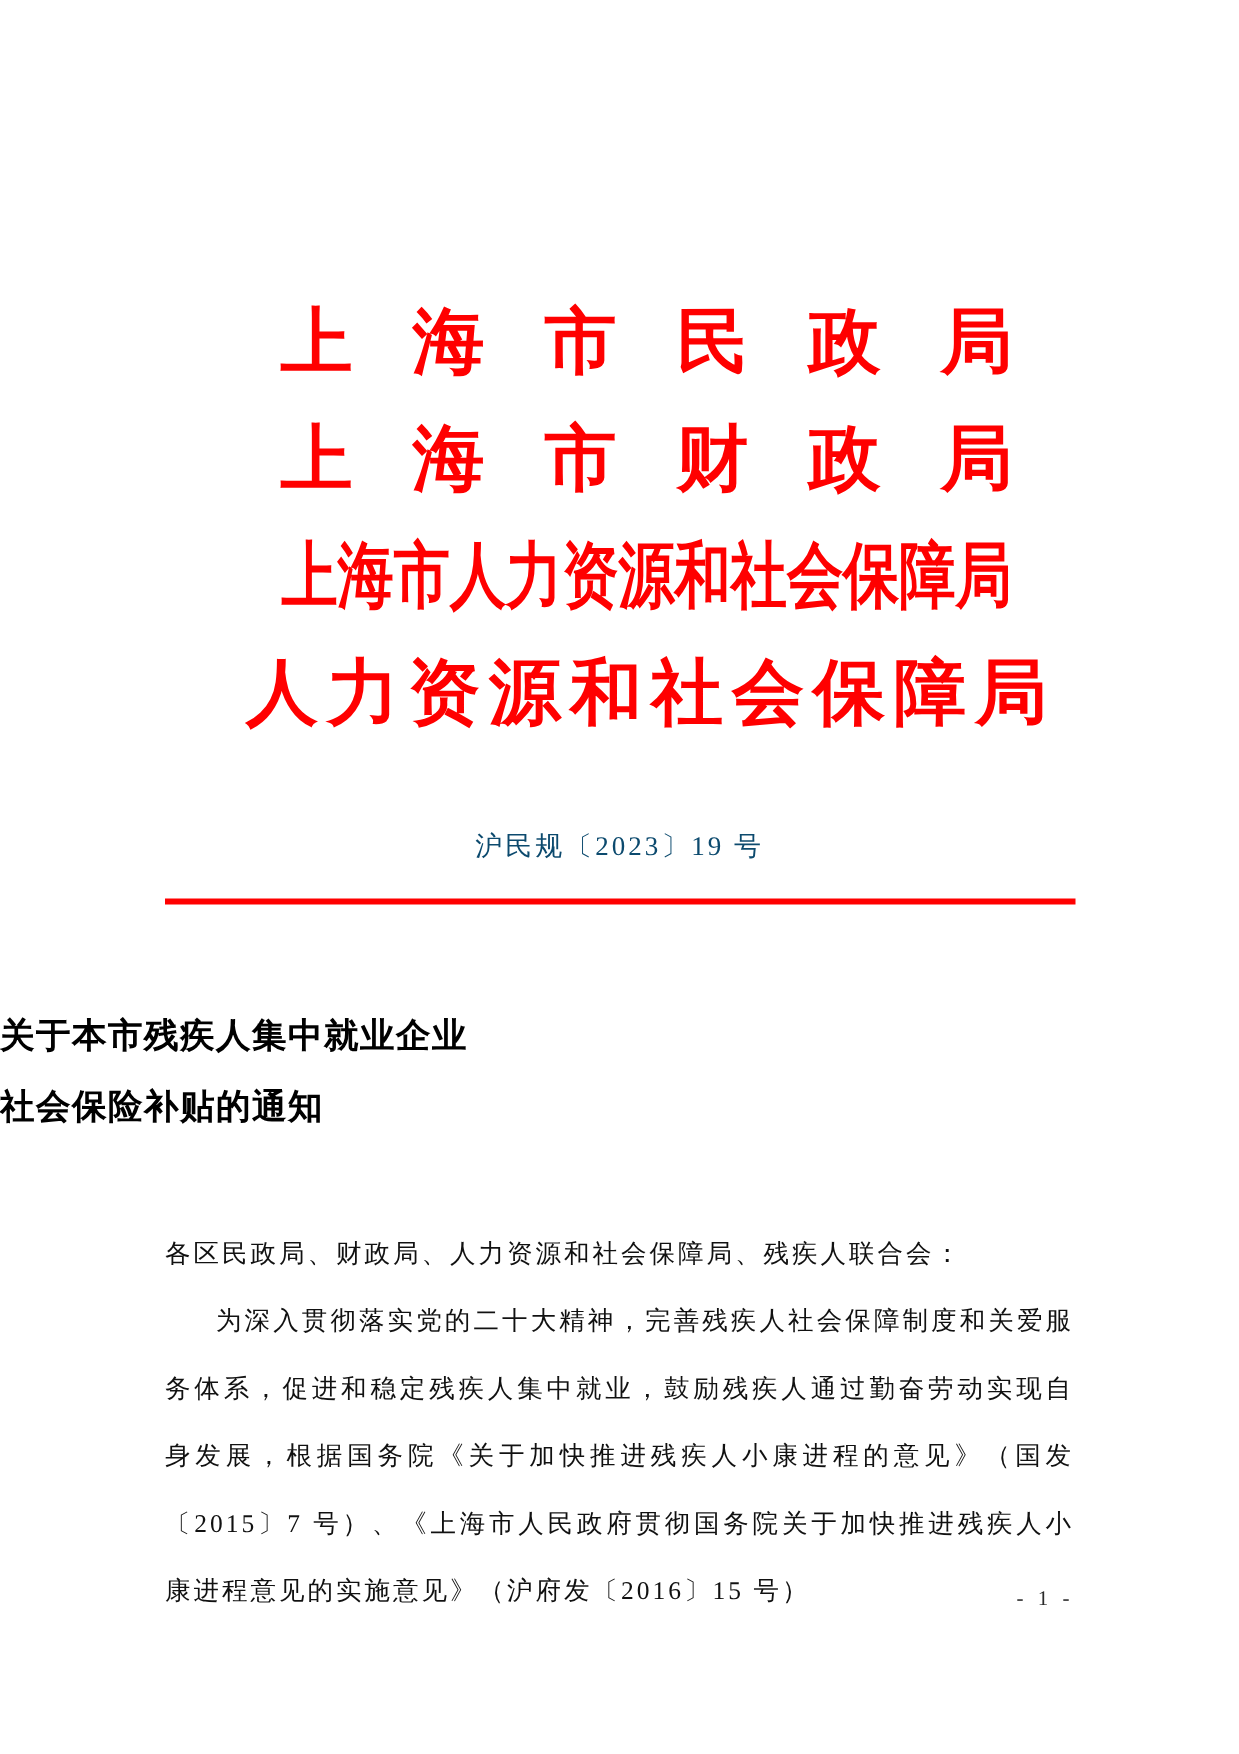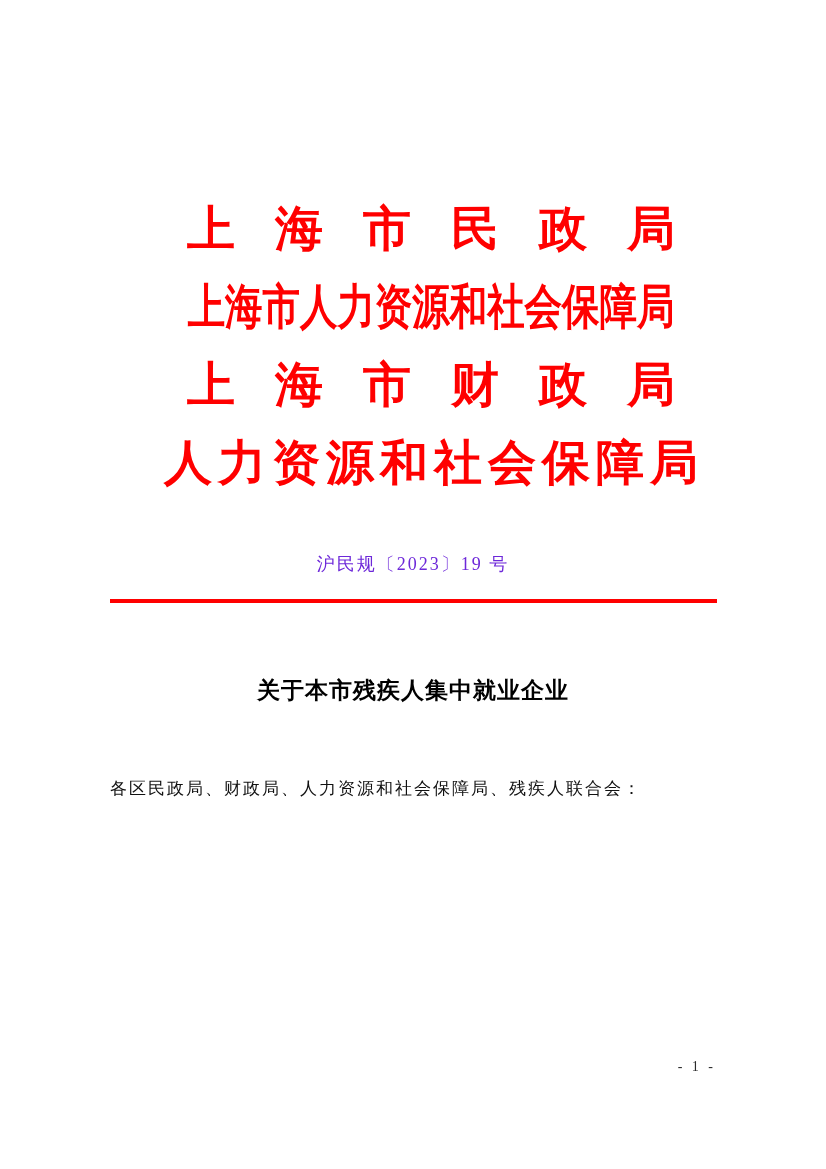--- a/index.html
+++ b/index.html
@@ -53,34 +53,33 @@
   .agency.slight {
     letter-spacing: 6px;
     margin-right: -6px;
   }
   
   .doc-number {
     margin-top: 50px;
     text-align: center;
     font-size: 18px;
     letter-spacing: 2px;
-    color: #6d28d9;
+    color: #0c4a6e;
     line-height: 24px;
   }
   
   .divider {
     margin: 23px auto 0;
     width: 607px;
     height: 4px;
     background: var(--accent-red);
   }
   
   .title {
     margin-top: 64px;
-    text-align: center;
     font-weight: bold;
     font-size: 23px;
     line-height: 47px;
     color: #000000;
     letter-spacing: 1px;
   }
   
   .body {
     width: 606px;
     margin: 52px auto 0;
@@ -105,37 +104,39 @@
 </head>
 <body>
 
 <div class="page">
 
   <div class="letterhead">
     <div class="agency-line">
       <span class="agency spread">上海市民政局</span>
     </div>
     <div class="agency-line">
-      <span class="agency condensed">上海市人力资源和社会保障局</span>
+      <span class="agency spread">上海市财政局</span>
     </div>
     <div class="agency-line">
-      <span class="agency spread">上海市财政局</span>
+      <span class="agency condensed">上海市人力资源和社会保障局</span>
     </div>
     <div class="agency-line">
       <span class="agency slight">人力资源和社会保障局</span>
     </div>
   </div>
 
   <div class="doc-number">沪民规〔2023〕19 号</div>
 
   <div class="divider"></div>
 
   <div class="title">
     <div>关于本市残疾人集中就业企业</div>
+    <div>社会保险补贴的通知</div>
   </div>
 
   <div class="body">
     <p class="salutation">各区民政局、财政局、人力资源和社会保障局、残疾人联合会：</p>
+    <p class="paragraph">为深入贯彻落实党的二十大精神，完善残疾人社会保障制度和关爱服务体系，促进和稳定残疾人集中就业，鼓励残疾人通过勤奋劳动实现自身发展，根据国务院《关于加快推进残疾人小康进程的意见》（国发〔2015〕7 号）、《上海市人民政府贯彻国务院关于加快推进残疾人小康进程意见的实施意见》（沪府发〔2016〕15 号）</p>
   </div>
 
   <div class="page-number">- 1 -</div>
 
 </div>
 
 </body></html>

